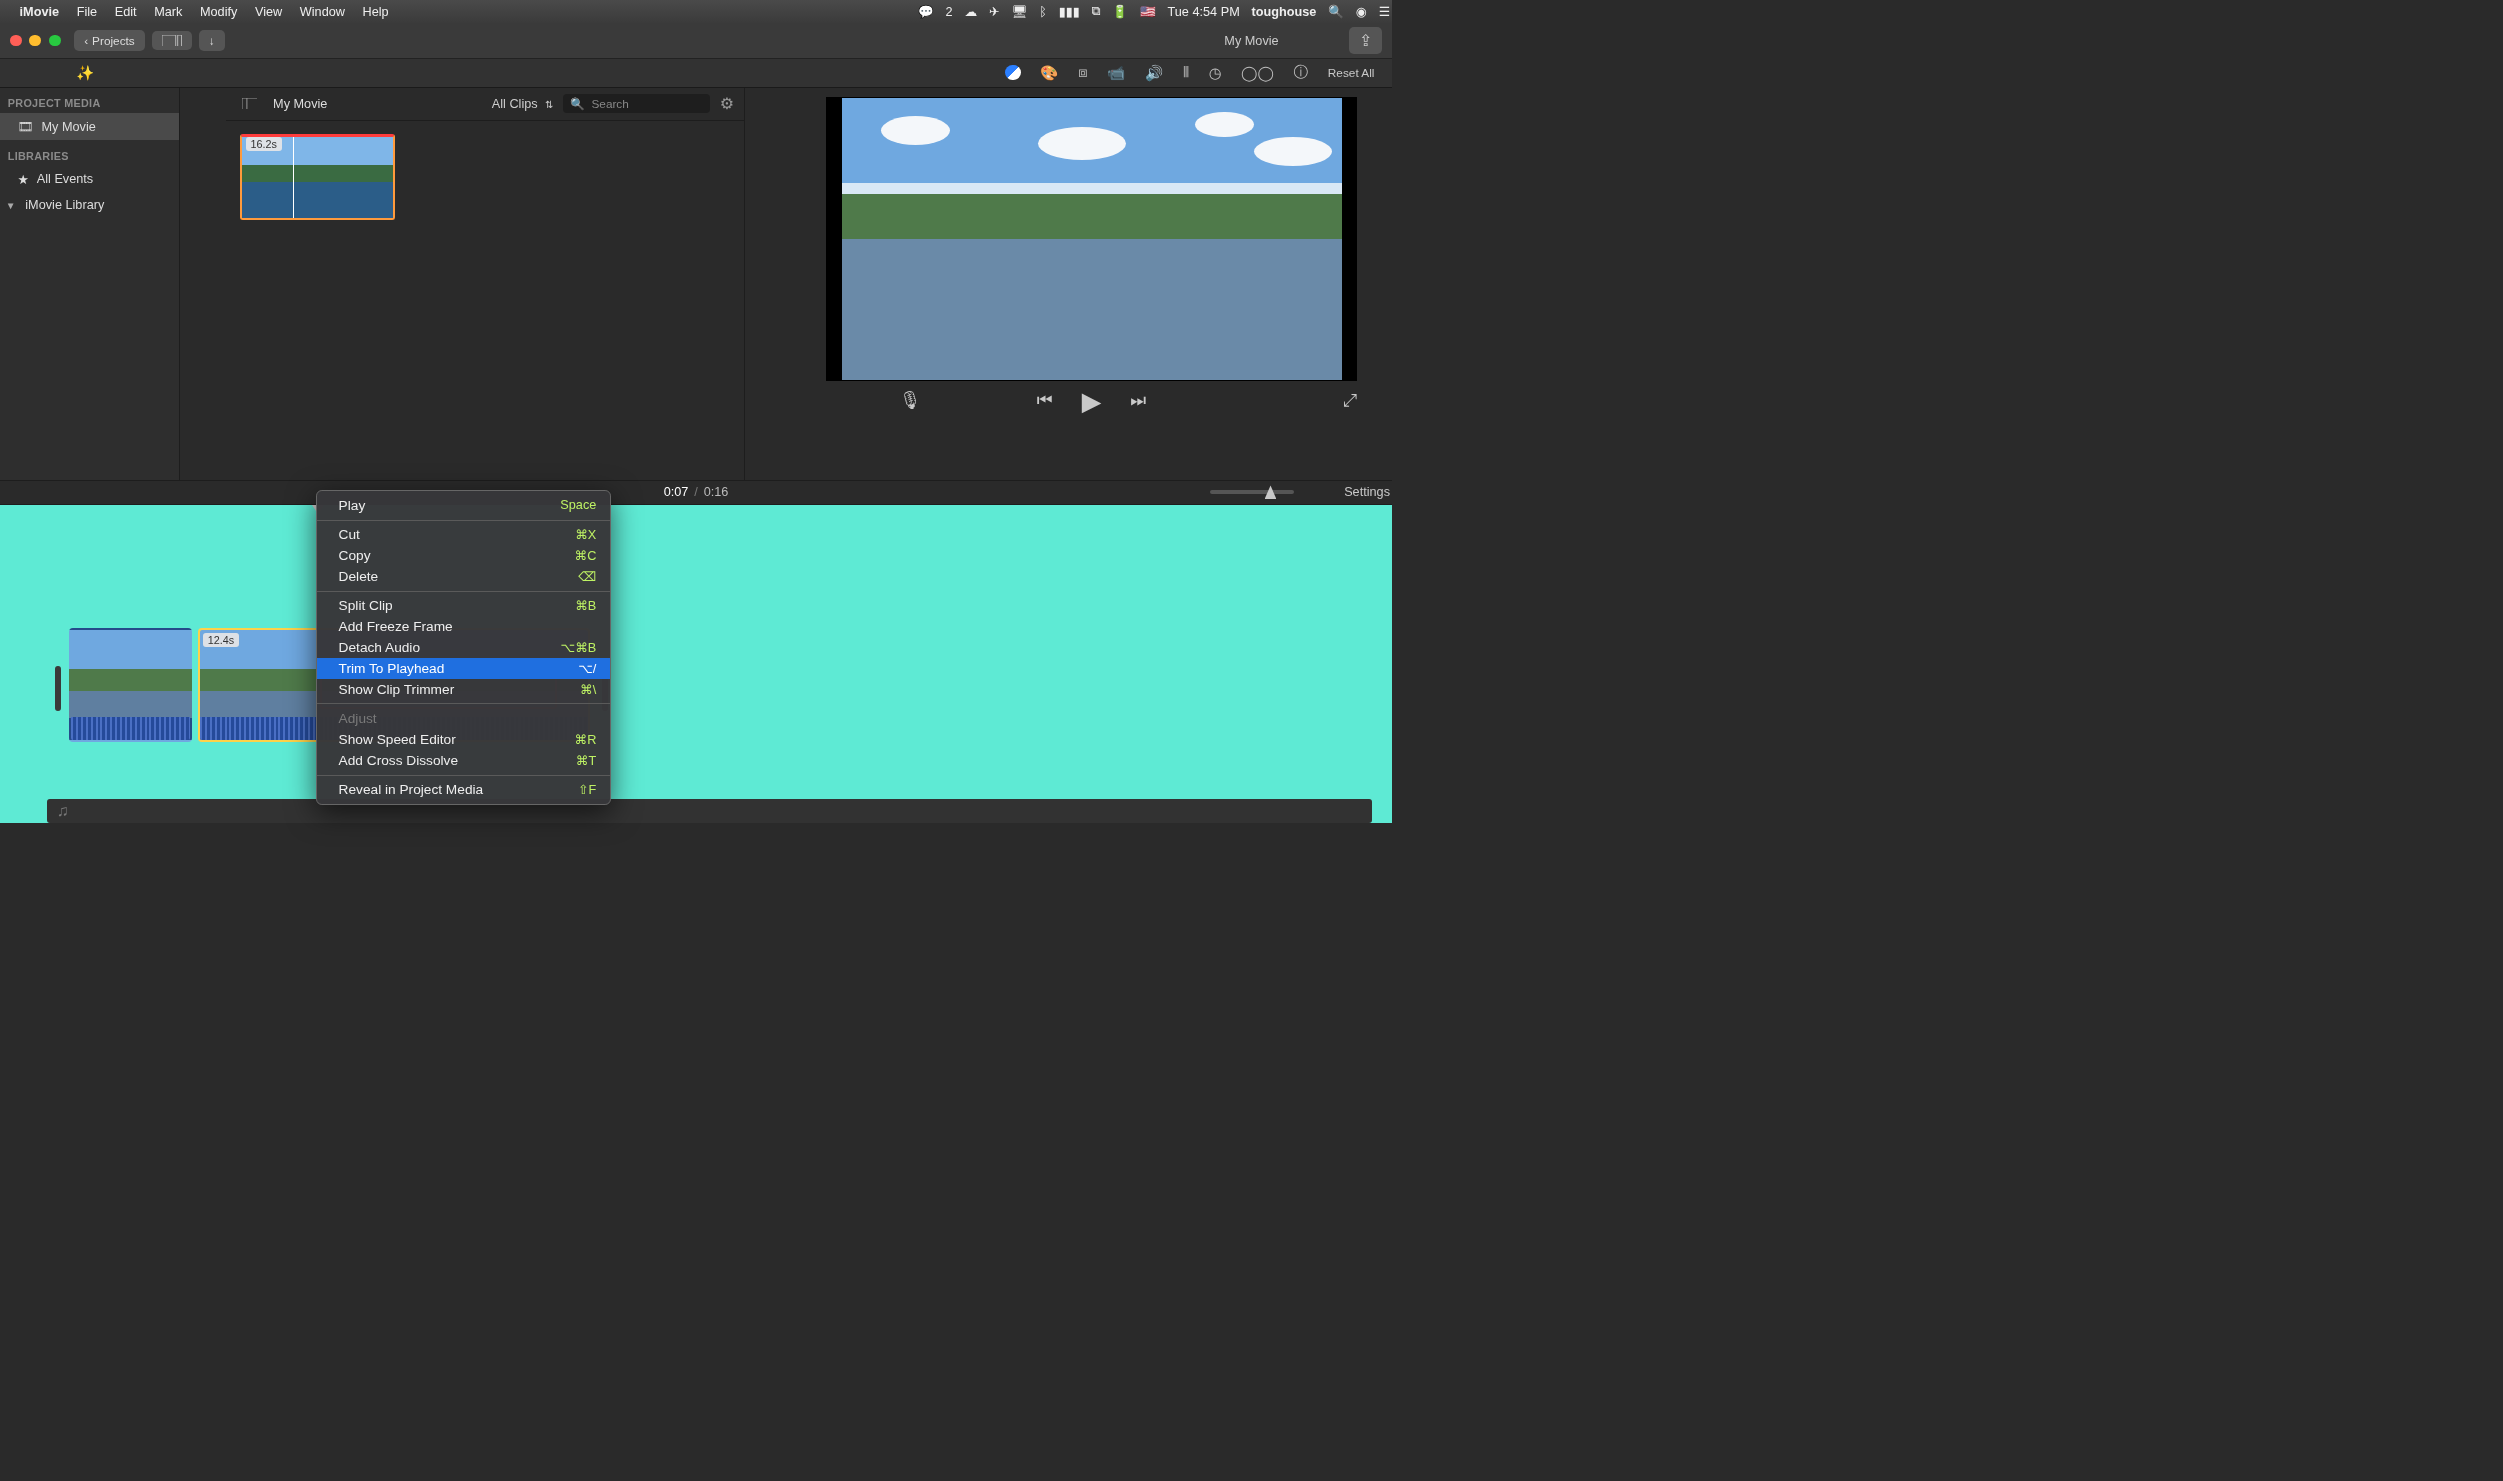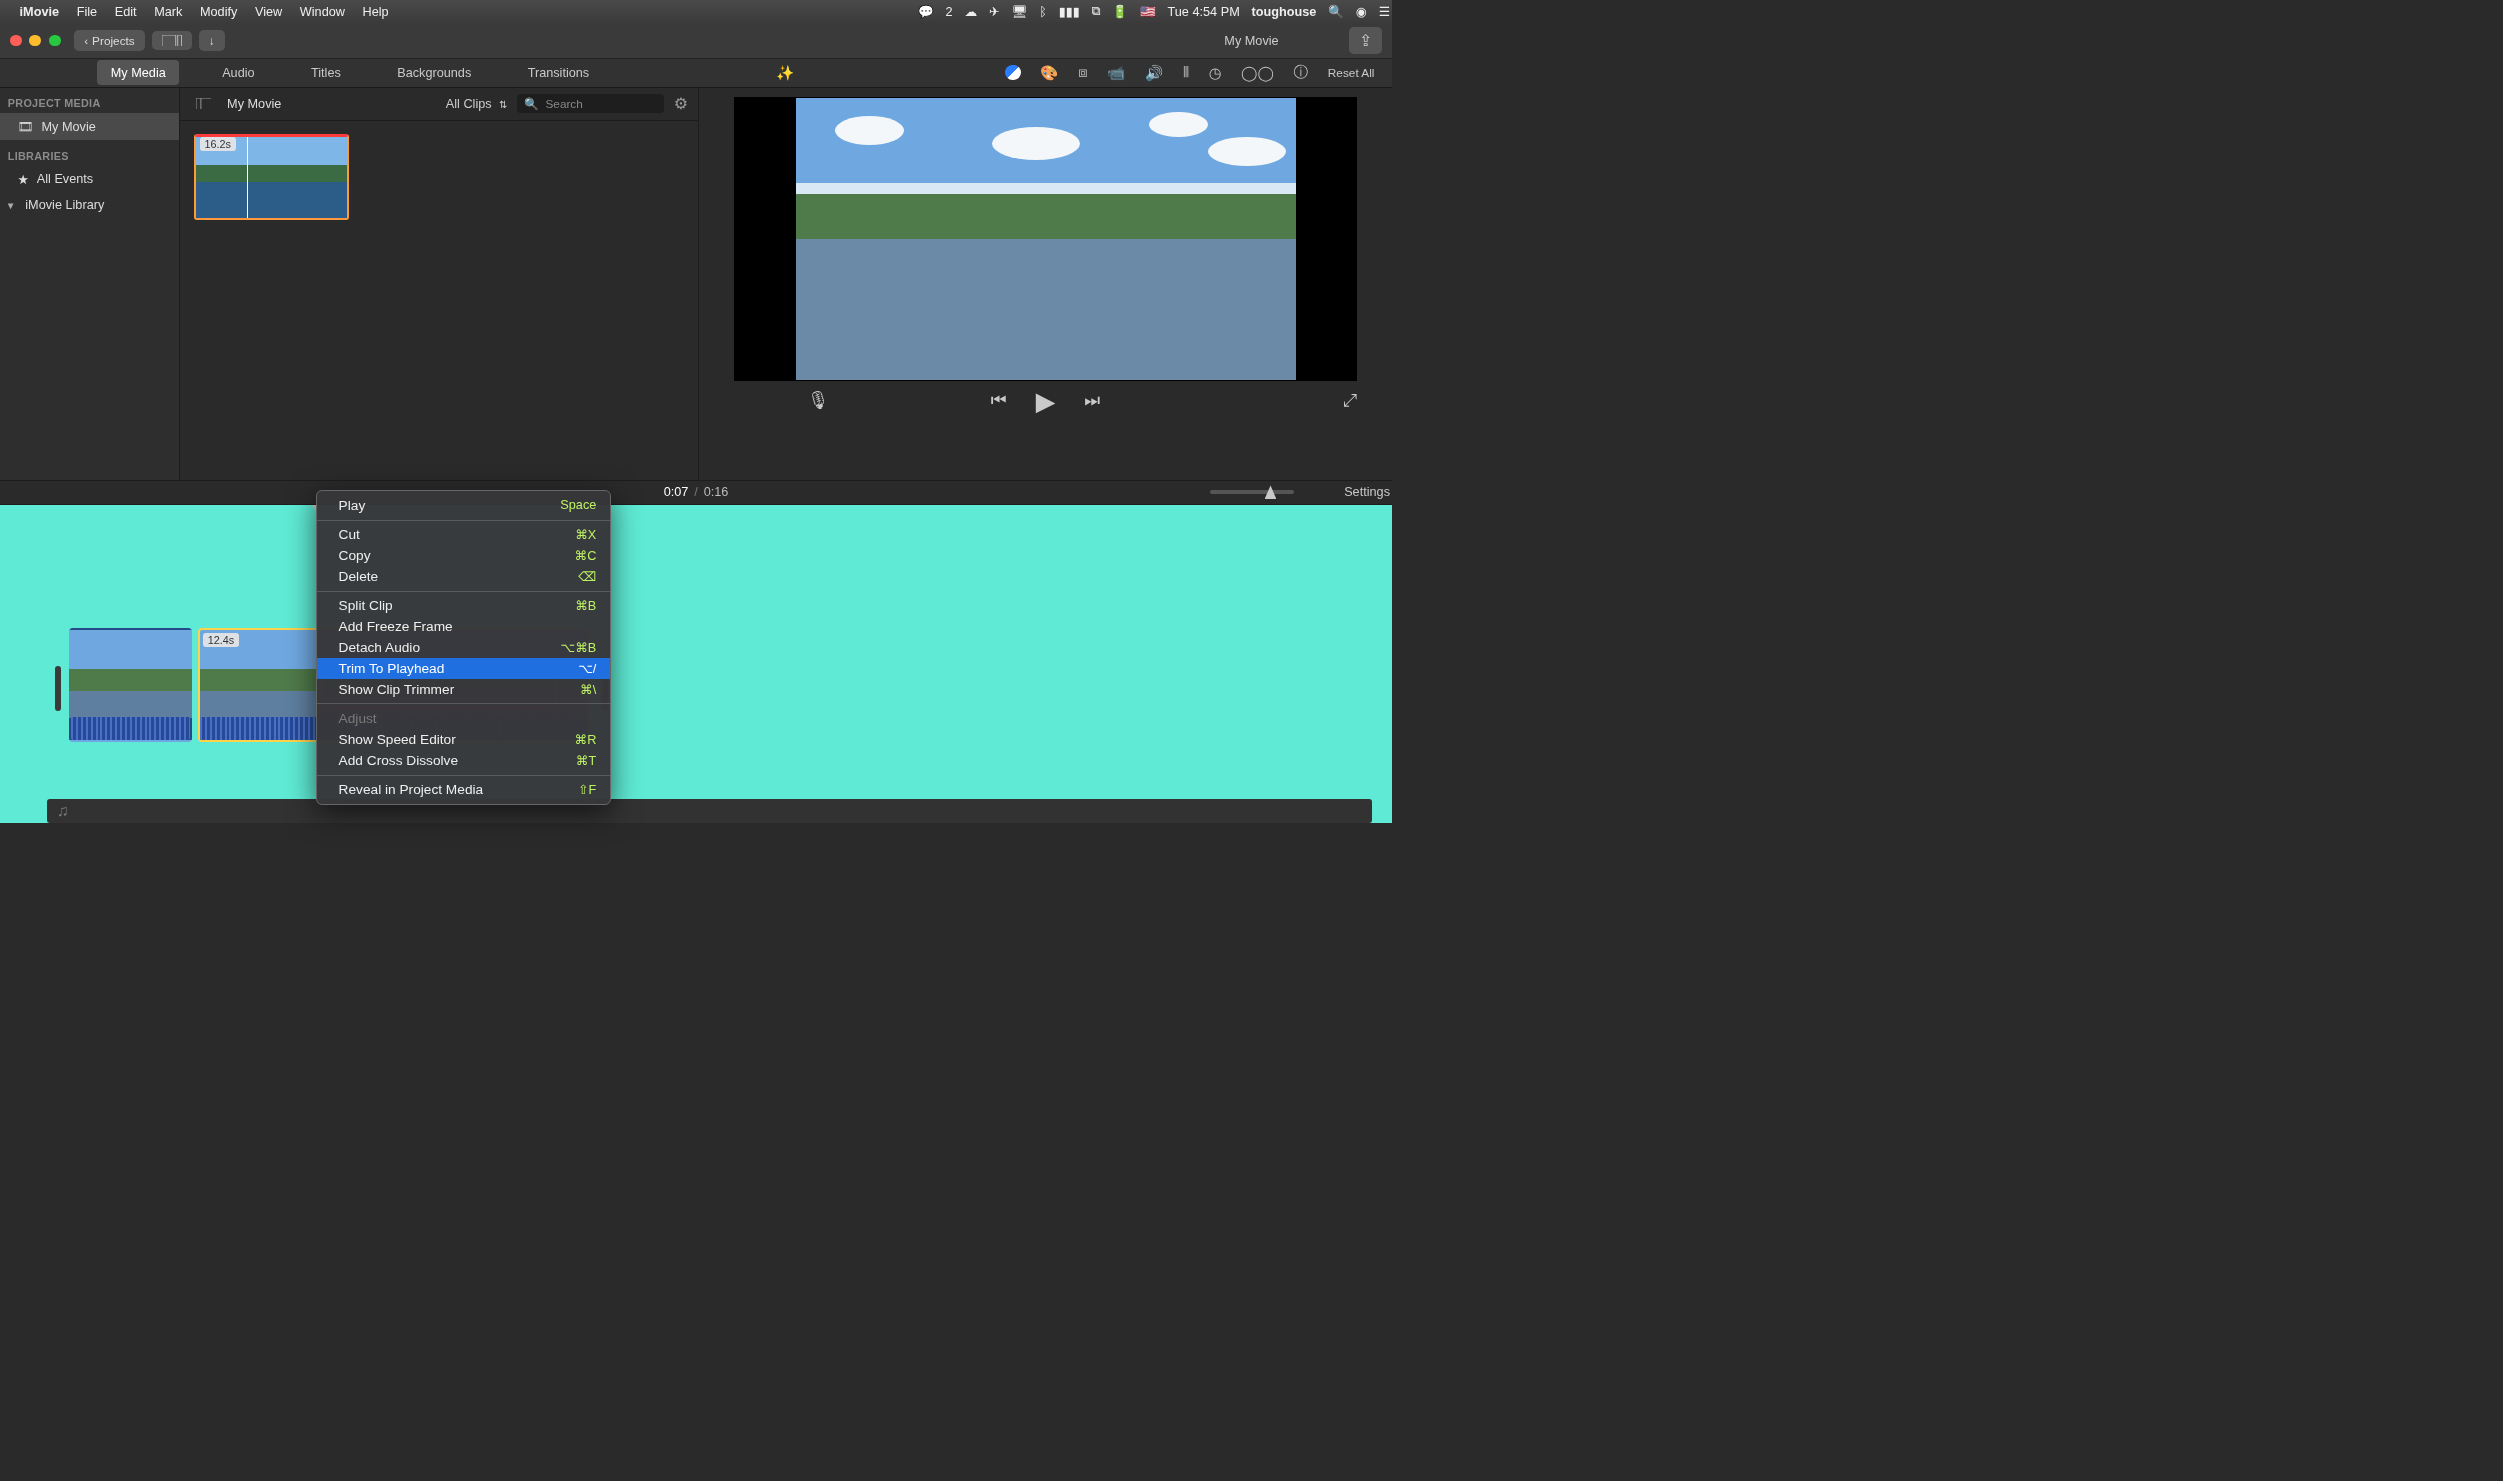--- a/index.html
+++ b/index.html
@@ -27,21 +27,21 @@
 .tabrow .tabs { width: 700px; display: flex; align-items: center; justify-content: center; gap: 29px; font-size: 12.7px; }
 .tabrow .tabs .tab { color: #c9c9c9; padding: 5.9px 13.7px; border-radius: 3.9px; }
 .tabrow .tabs .tab.active { background: #555; color: #fff; }
 .tabrow .righttools { flex: 1; display: flex; align-items: center; justify-content: flex-end; gap: 19.6px; padding: 0 17.6px; }
 .tool-icon { color: #bdbdbd; font-size: 14.7px; }
 .wand { color: #76b3ff; margin-right: auto; margin-left: 59px; }
 .circle-blue { width: 15.7px; height: 15.7px; border-radius: 50%; background: linear-gradient(135deg,#2b7fff 50%,#fff 50%); }
 .reset { color: #c9c9c9; font-size: 11.8px; }
 
 
-.main { display: flex; height: 392px; }
+.main { display: flex; height: 392px; gap: 46px; }
 .leftpane { width: 180px; background: #2e2e2e; border-right: 1px solid #1d1d1d; }
 .section-h { color: #8b8b8b; font-size: 10.8px; font-weight: 700; padding: 9.8px 7.8px 3.9px; letter-spacing: 0.3px; }
 .side-item { padding: 5.9px 7.8px 5.9px 17.6px; font-size: 12.7px; color: #ddd; display: flex; align-items: center; gap: 7.8px; }
 .side-item.sel { background: #4a4a4a; }
 .disclosure { color: #aaa; font-size: 9.8px; margin-left: -11.8px; margin-right: 2px; }
 
 .browserwrap { width: 519px; display: flex; flex-direction: column; background: #2a2a2a; border-right: 1px solid #1d1d1d; }
 .browser-top { height: 33px; display: flex; align-items: center; padding: 0 9.8px; gap: 9.8px; border-bottom: 1px solid #1d1d1d; }
 .sidebar-toggle { padding: 3.9px 5.9px; color: #aaa; }
 .crumb { font-size: 12.7px; color: #ddd; }
@@ -153,27 +153,20 @@
   <div class="tb-btn">
     <span>↓</span>
   </div>
   <div class="tb-title">My Movie</div>
   <div class="share-btn">
     <span>⇪</span>
   </div>
 </div>
 
 <div class="tabrow">
-  <div class="tabs">
-    <span class="tab active">My Media</span>
-    <span class="tab">Audio</span>
-    <span class="tab">Titles</span>
-    <span class="tab">Backgrounds</span>
-    <span class="tab">Transitions</span>
-  </div>
   <div class="righttools">
     <span class="tool-icon wand">✨</span>
     <span class="circle-blue"></span>
     <span class="tool-icon">🎨</span>
     <span class="tool-icon">⧈</span>
     <span class="tool-icon">📹</span>
     <span class="tool-icon" style="color:#3d9bff">🔊</span>
     <span class="tool-icon">⫴</span>
     <span class="tool-icon">◷</span>
     <span class="tool-icon">◯◯</span>

